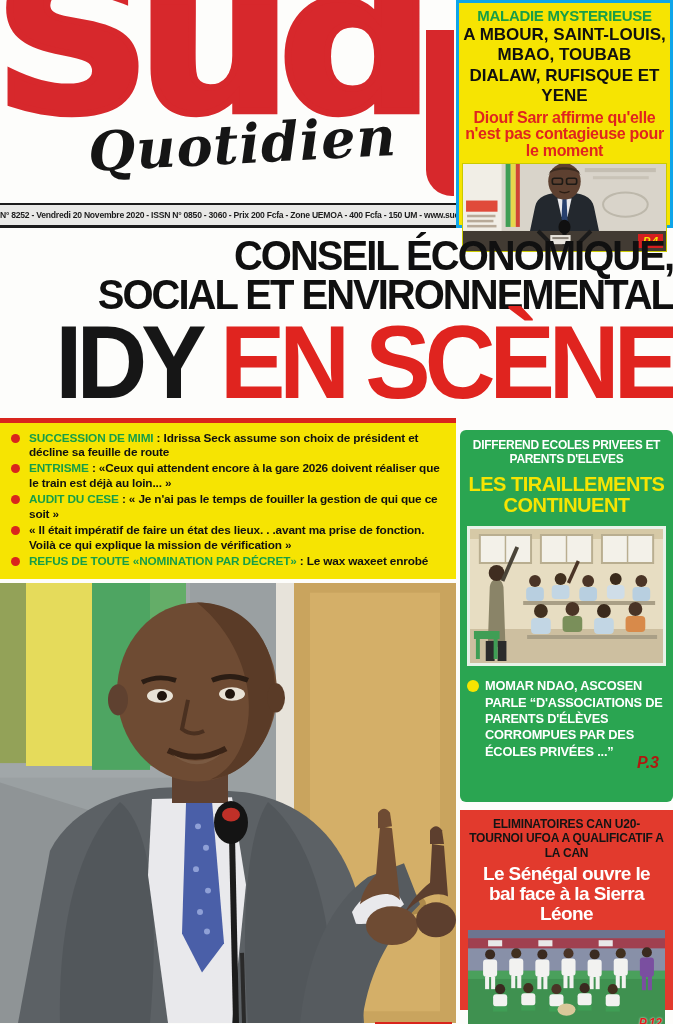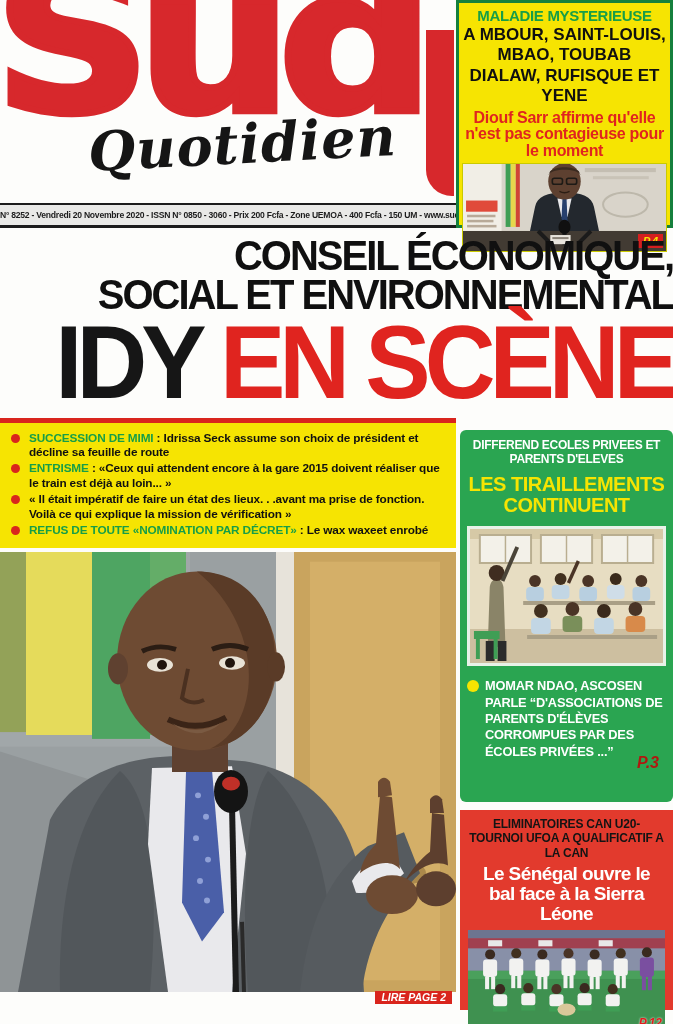--- a/index.html
+++ b/index.html
@@ -24,21 +24,21 @@
     font-family:"DejaVu Serif", serif; font-style:italic; font-weight:bold;
     font-size:54px; color:#151515; transform:rotate(-3deg); letter-spacing:1px;
   }
   .dateline {
     position:absolute; left:0; right:0; bottom:0; height:25px;
     background:#e9e9e7; border-top:2px solid #1c1c1c; border-bottom:3px solid #1c1c1c;
     font-size:8.6px; font-weight:bold; color:#1c1c1c; text-align:center;
     line-height:20px; letter-spacing:-0.25px; white-space:nowrap;
   }
   .topright {
-    width:217px; background:#f6e402; border:3px solid #15803d;
+    width:217px; background:#f6e402; border:3px solid #0ea5e9;
     padding:4px 3px 12px; display:flex; flex-direction:column;
   }
   .tr-kicker { color:#179e47; font-weight:800; font-size:15px; text-align:center; letter-spacing:-0.3px; }
   .tr-sub { color:#101010; font-weight:700; font-size:17px; text-align:center; line-height:1.2; margin-top:1px; }
   .tr-head { color:#e0241f; font-weight:800; font-size:16px; text-align:center; line-height:1.03; margin:3px 0 4px; letter-spacing:-0.3px; }
   .tr-photo { position:relative; flex:1; border:1px solid #caca00; background:#ddd8cf; }
   .tr-photo svg { width:100%; height:100%; display:block; }
   .pageref {
     position:absolute; right:3px; bottom:3px; background:#d41f1f; color:#f6e402;
     font-weight:800; font-size:11px; padding:1px 5px; font-style:italic;
@@ -154,21 +154,25 @@
   <div class="content">
 
     <div class="left-col">
       <div class="bullets-box">
         <div class="bullet-row">
           <span class="dot"></span>
           <p class="btext"><span class="blabel">SUCCESSION DE MIMI</span><span> : Idrissa Seck assume son choix de président et décline sa feuille de route</span></p>
         </div>
         <div class="bullet-row">
           <span class="dot"></span>
-          <p class="btext"><span class="blabel">ENTRISME</span><span> : «Ceux qui attendent encore à la gare 2015 doivent réaliser que le train est déjà au loin... »</span></p>
+          <p class="btext"><span class="blabel">ENTRISME</span><span> : «Ceux qui attendent encore à la gare 2026 doivent réaliser que le train est déjà au loin... »</span></p>
+        </div>
+        <div class="bullet-row">
+          <span class="dot"></span>
+          <p class="btext"><span class="blabel">AUDIT DU CESE</span><span> : « Je n'ai pas le temps de fouiller la gestion de qui que ce soit »</span></p>
         </div>
         <div class="bullet-row">
           <span class="dot"></span>
           <p class="btext"><span class="blabel"></span><span>« Il était impératif de faire un état des lieux. . .avant ma prise de fonction. Voilà ce qui explique la mission de vérification »</span></p>
         </div>
         <div class="bullet-row">
           <span class="dot"></span>
           <p class="btext"><span class="blabel">REFUS DE TOUTE «NOMINATION PAR DÉCRET»</span><span> : Le wax waxeet enrobé</span></p>
         </div>
       </div>

